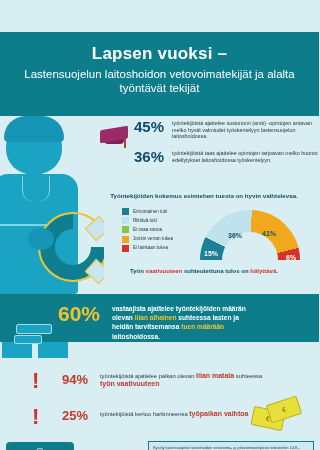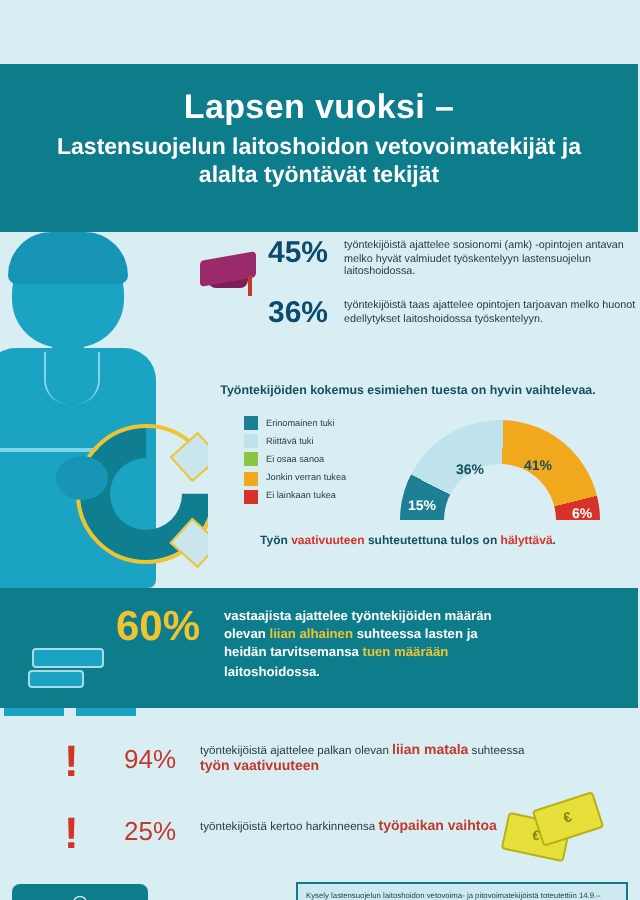--- a/index.html
+++ b/index.html
@@ -18,21 +18,21 @@
     background:#0d7d8c;
     color:#ffffff;
     text-align:center;
     box-sizing:border-box;
     padding-top:12px;
   }
   .header-title{
     font-size:17px;font-weight:bold;line-height:20px;letter-spacing:.2px;
   }
   .header-sub{
-    font-size:11.5px;font-weight:bold;line-height:14px;margin-top:3px;
+    font-size:11.5px;font-weight:normal;line-height:14px;margin-top:3px;
     padding:0 14px;
   }
 
   
   .illustration{
     position:absolute;left:0;top:84px;width:104px;height:262px;
     overflow:hidden;
   }
   .person-head{
     position:absolute;left:6px;top:4px;width:56px;height:54px;
@@ -153,21 +153,21 @@
   .dlabel.l2{left:86px;top:44px;}
 
   .alert-line{
     position:absolute;left:92px;top:236px;width:224px;
     font-size:6px;font-weight:bold;color:#14505e;text-align:center;
   }
   .alert-line .hl{color:#d6322a;}
 
   
   .block60{
-    position:absolute;left:0;top:262px;width:319px;height:60px;
+    position:absolute;left:0;top:262px;width:319px;height:48px;
     background:#0d7d8c;
   }
   .b60-icon{
     position:absolute;left:14px;top:30px;width:40px;height:20px;
   }
   .b60-icon .bar{
     position:absolute;background:#1ba3c4;border:1.2px solid #a8dbe6;border-radius:2px;
   }
   .b60-icon .b1{left:2px;top:0;width:34px;height:8px;}
   .b60-icon .b2{left:0px;top:11px;width:26px;height:7px;}
@@ -184,21 +184,21 @@
   
   .block94{
     position:absolute;left:0;top:326px;width:319px;height:78px;background:#d8eef3;
   }
   .bang{
     position:absolute;font-weight:bold;color:#d6322a;
   }
   .bang.b94{left:32px;top:336px;font-size:22px;}
   .bang.b74{left:32px;top:372px;font-size:22px;}
   .pct-red{
-    position:absolute;font-size:13px;font-weight:normal;color:#c0392b;
+    position:absolute;font-size:13px;font-weight:bold;color:#c0392b;
   }
   .pct-red.p94{left:62px;top:340px;}
   .pct-red.p74{left:62px;top:376px;}
   .red-text{
     position:absolute;font-size:5.8px;line-height:8px;color:#2b3a42;width:175px;
   }
   .red-text.t94{left:100px;top:340px;}
   .red-text.t74{left:100px;top:378px;}
   .red-text .hl{color:#c0392b;font-weight:bold;font-size:7px;}
   .money{

